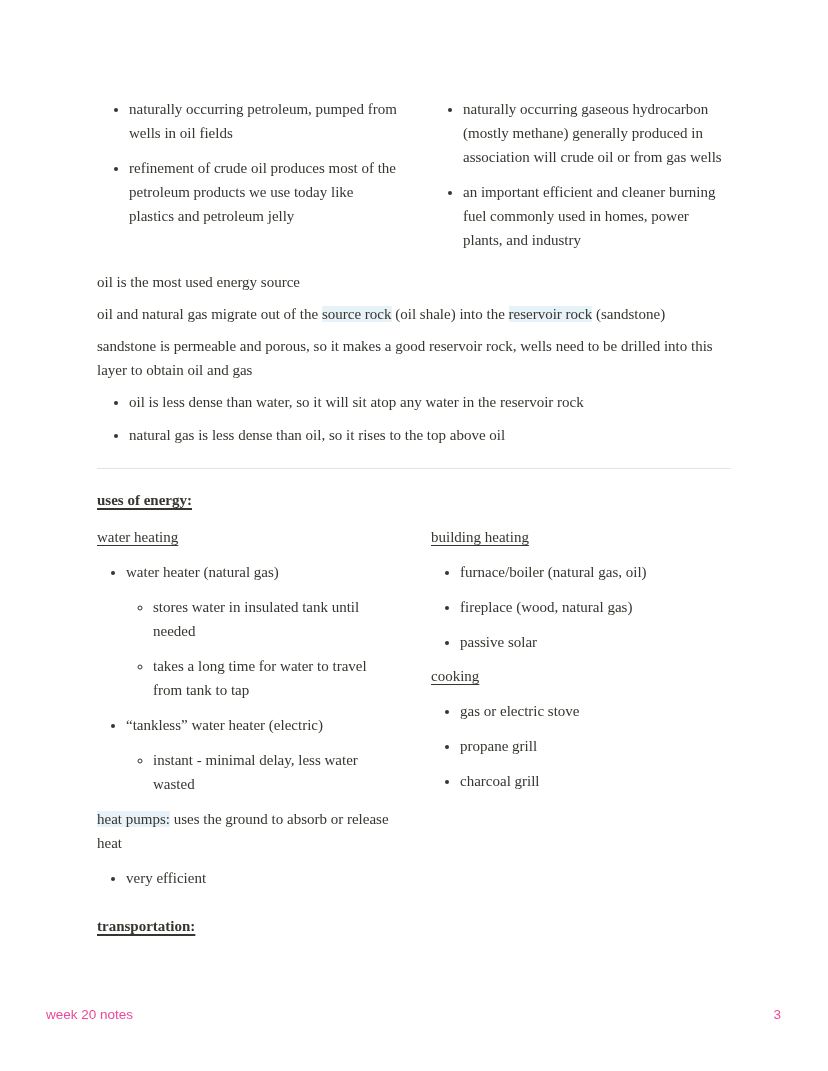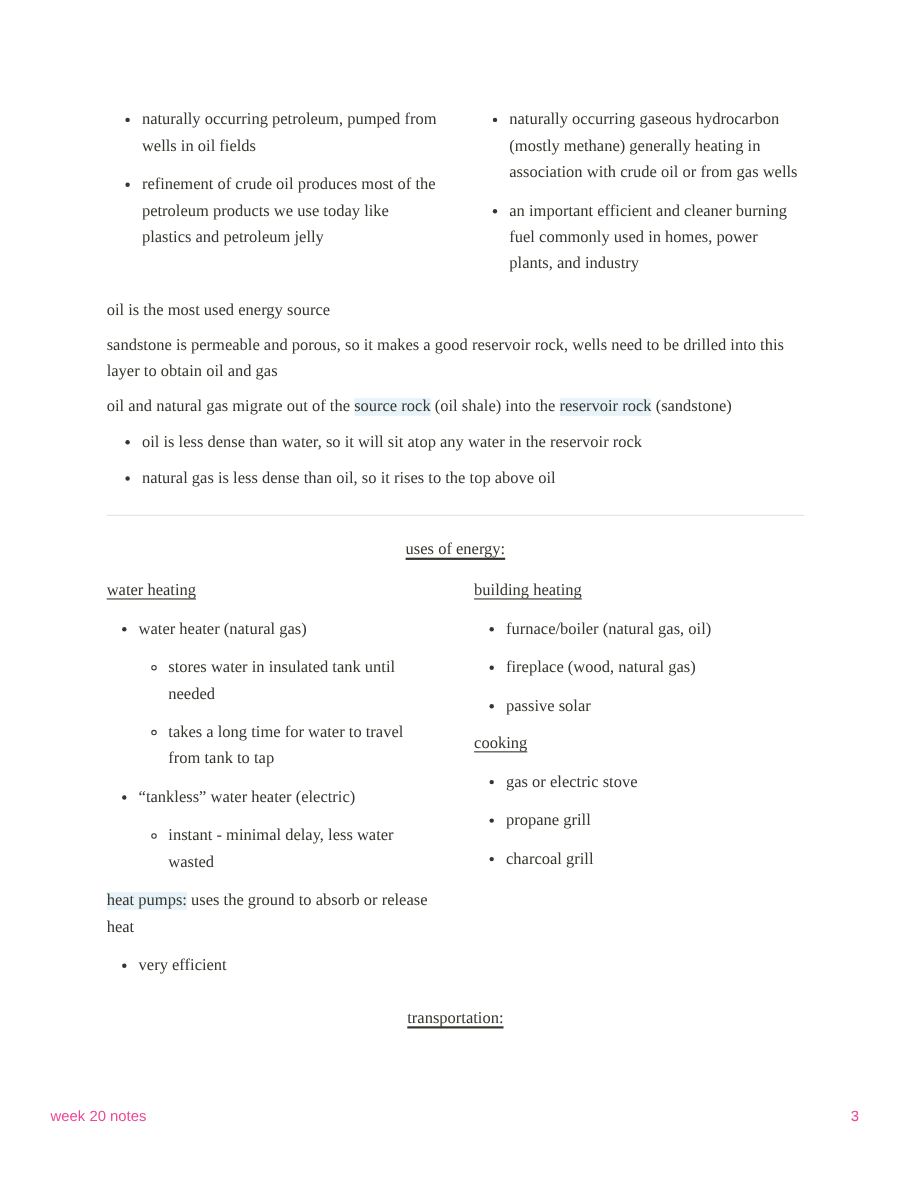--- a/index.html
+++ b/index.html
@@ -34,26 +34,25 @@
   .flat-list { margin-top: 5px; }
   .flat-list li + li { margin-top: 9px; }
 
   hr.divider {
     border: none;
     border-top: 1px solid #e3e2e0;
     margin: 21px 0 19px 0;
   }
 
   .section-heading {
-    font-weight: normal;
+    font-weight: bold;
     text-decoration: underline;
     text-underline-offset: 2.5px;
     text-decoration-thickness: 1.5px;
     margin: 0 0 13px 0;
-    text-align: center;
   }
   .sub-heading {
     text-decoration: underline;
     text-underline-offset: 2.5px;
     text-decoration-thickness: 1px;
     margin: 0 0 11px 0;
   }
 
   .uses { margin-top: 0; }
   .uses ul { padding-left: 29px; }
@@ -87,30 +86,30 @@
 
     <div class="columns">
       <div class="col">
         <ul>
           <li>naturally occurring petroleum, pumped from wells in oil fields</li>
           <li>refinement of crude oil produces most of the petroleum products we use today like plastics and petroleum jelly</li>
         </ul>
       </div>
       <div class="col">
         <ul>
-          <li>naturally occurring gaseous hydrocarbon (mostly methane) generally heating in association with crude oil or from gas wells</li>
+          <li>naturally occurring gaseous hydrocarbon (mostly methane) generally produced in association will crude oil or from gas wells</li>
           <li>an important efficient and cleaner burning fuel commonly used in homes, power plants, and industry</li>
         </ul>
       </div>
     </div>
 
     <div class="paras">
       <p>oil is the most used energy source</p>
+      <p><span>oil and natural gas migrate out of the </span><span class="hl">source rock</span><span> (oil shale) into the </span><span class="hl">reservoir rock</span><span> (sandstone)</span></p>
       <p>sandstone is permeable and porous, so it makes a good reservoir rock, wells need to be drilled into this layer to obtain oil and gas</p>
-      <p><span>oil and natural gas migrate out of the </span><span class="hl">source rock</span><span> (oil shale) into the </span><span class="hl">reservoir rock</span><span> (sandstone)</span></p>
       <ul class="flat-list">
         <li>oil is less dense than water, so it will sit atop any water in the reservoir rock</li>
         <li>natural gas is less dense than oil, so it rises to the top above oil</li>
       </ul>
     </div>
 
     <hr class="divider">
 
     <p class="section-heading">uses of energy:</p>
 

